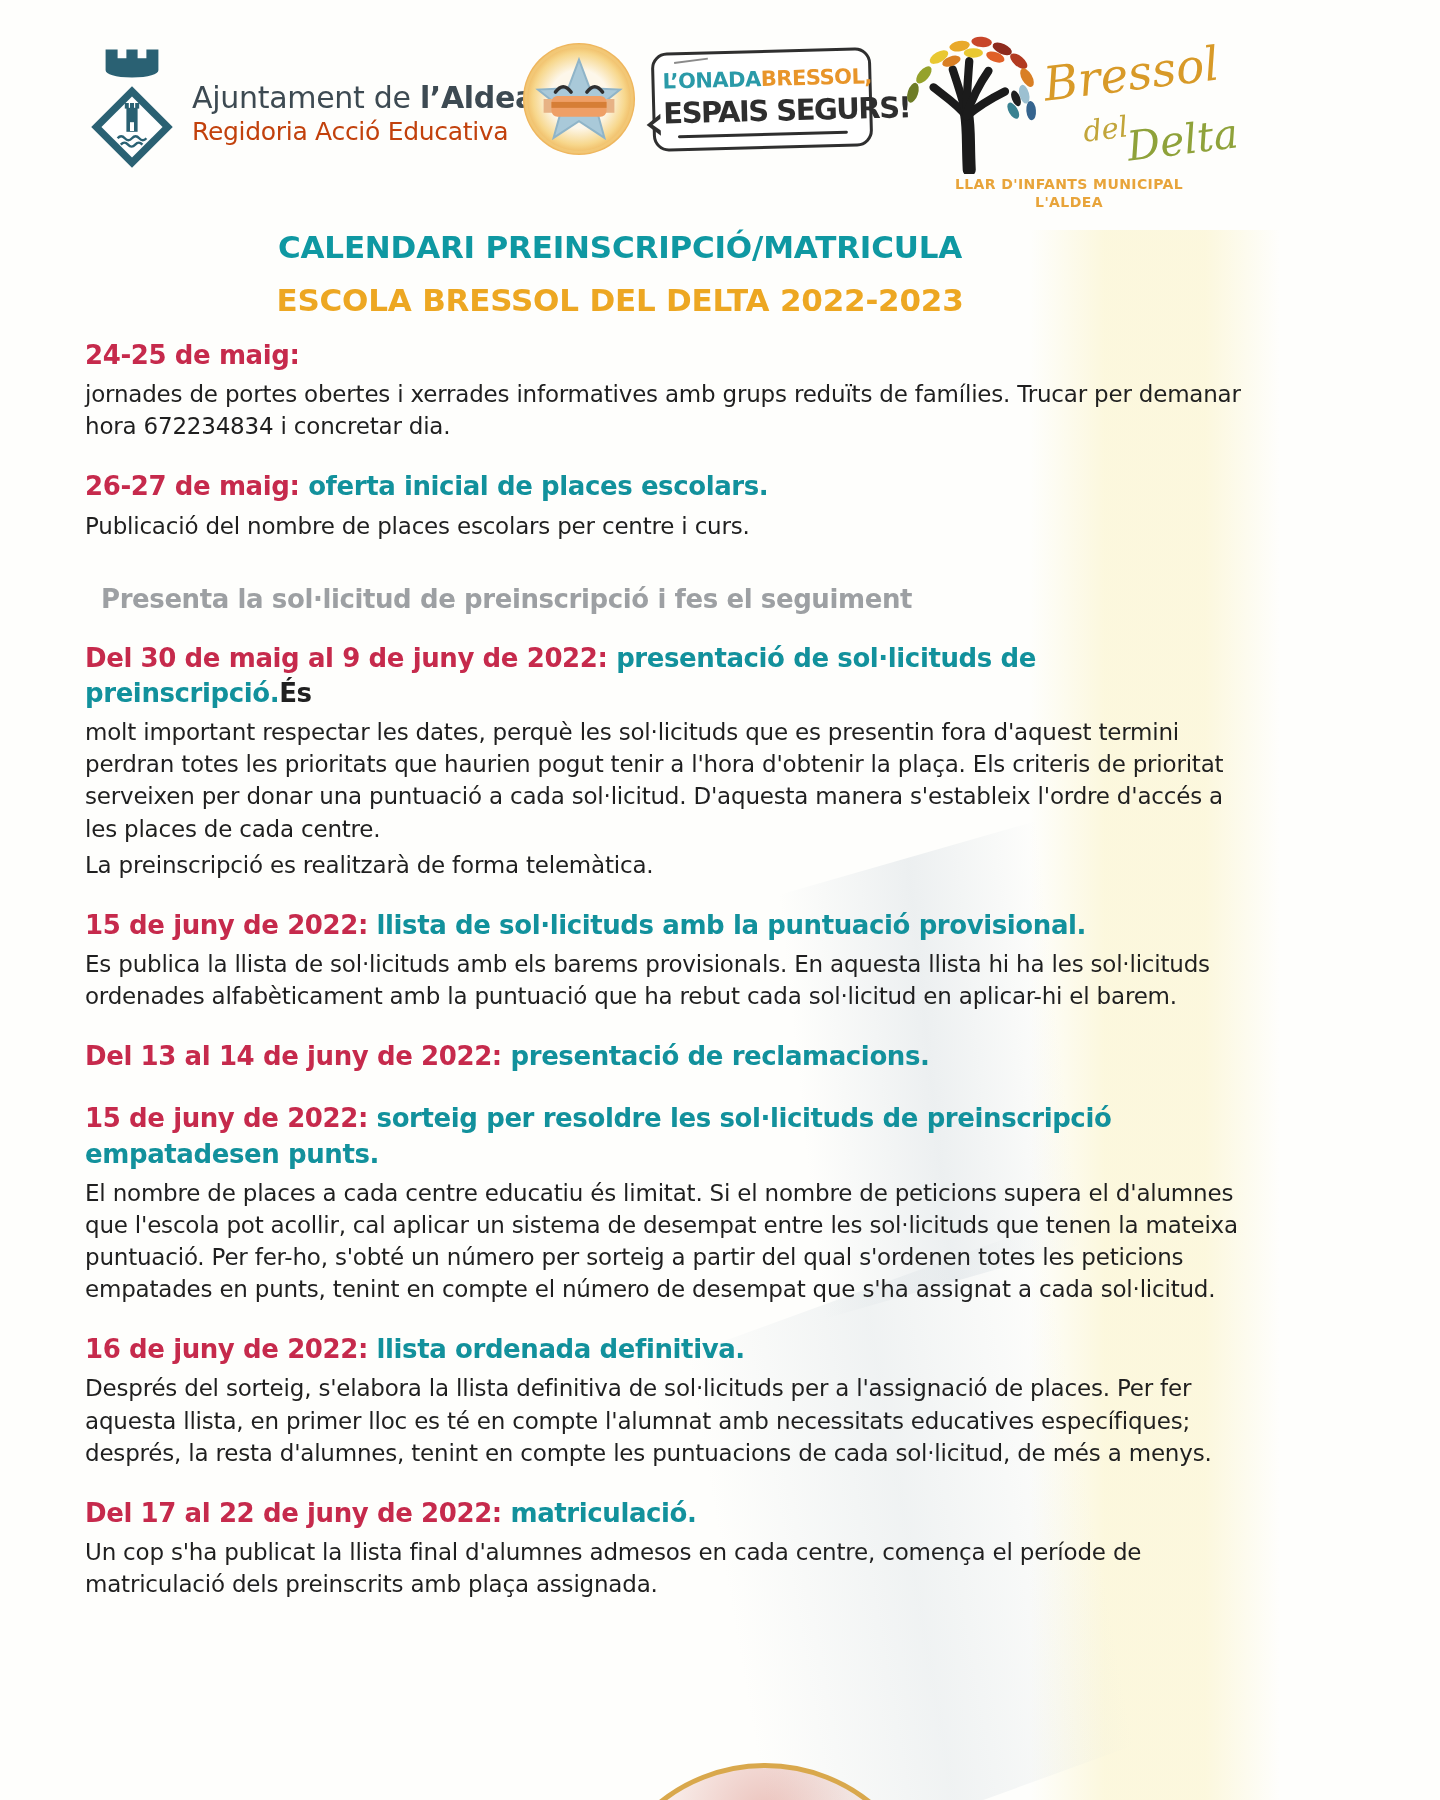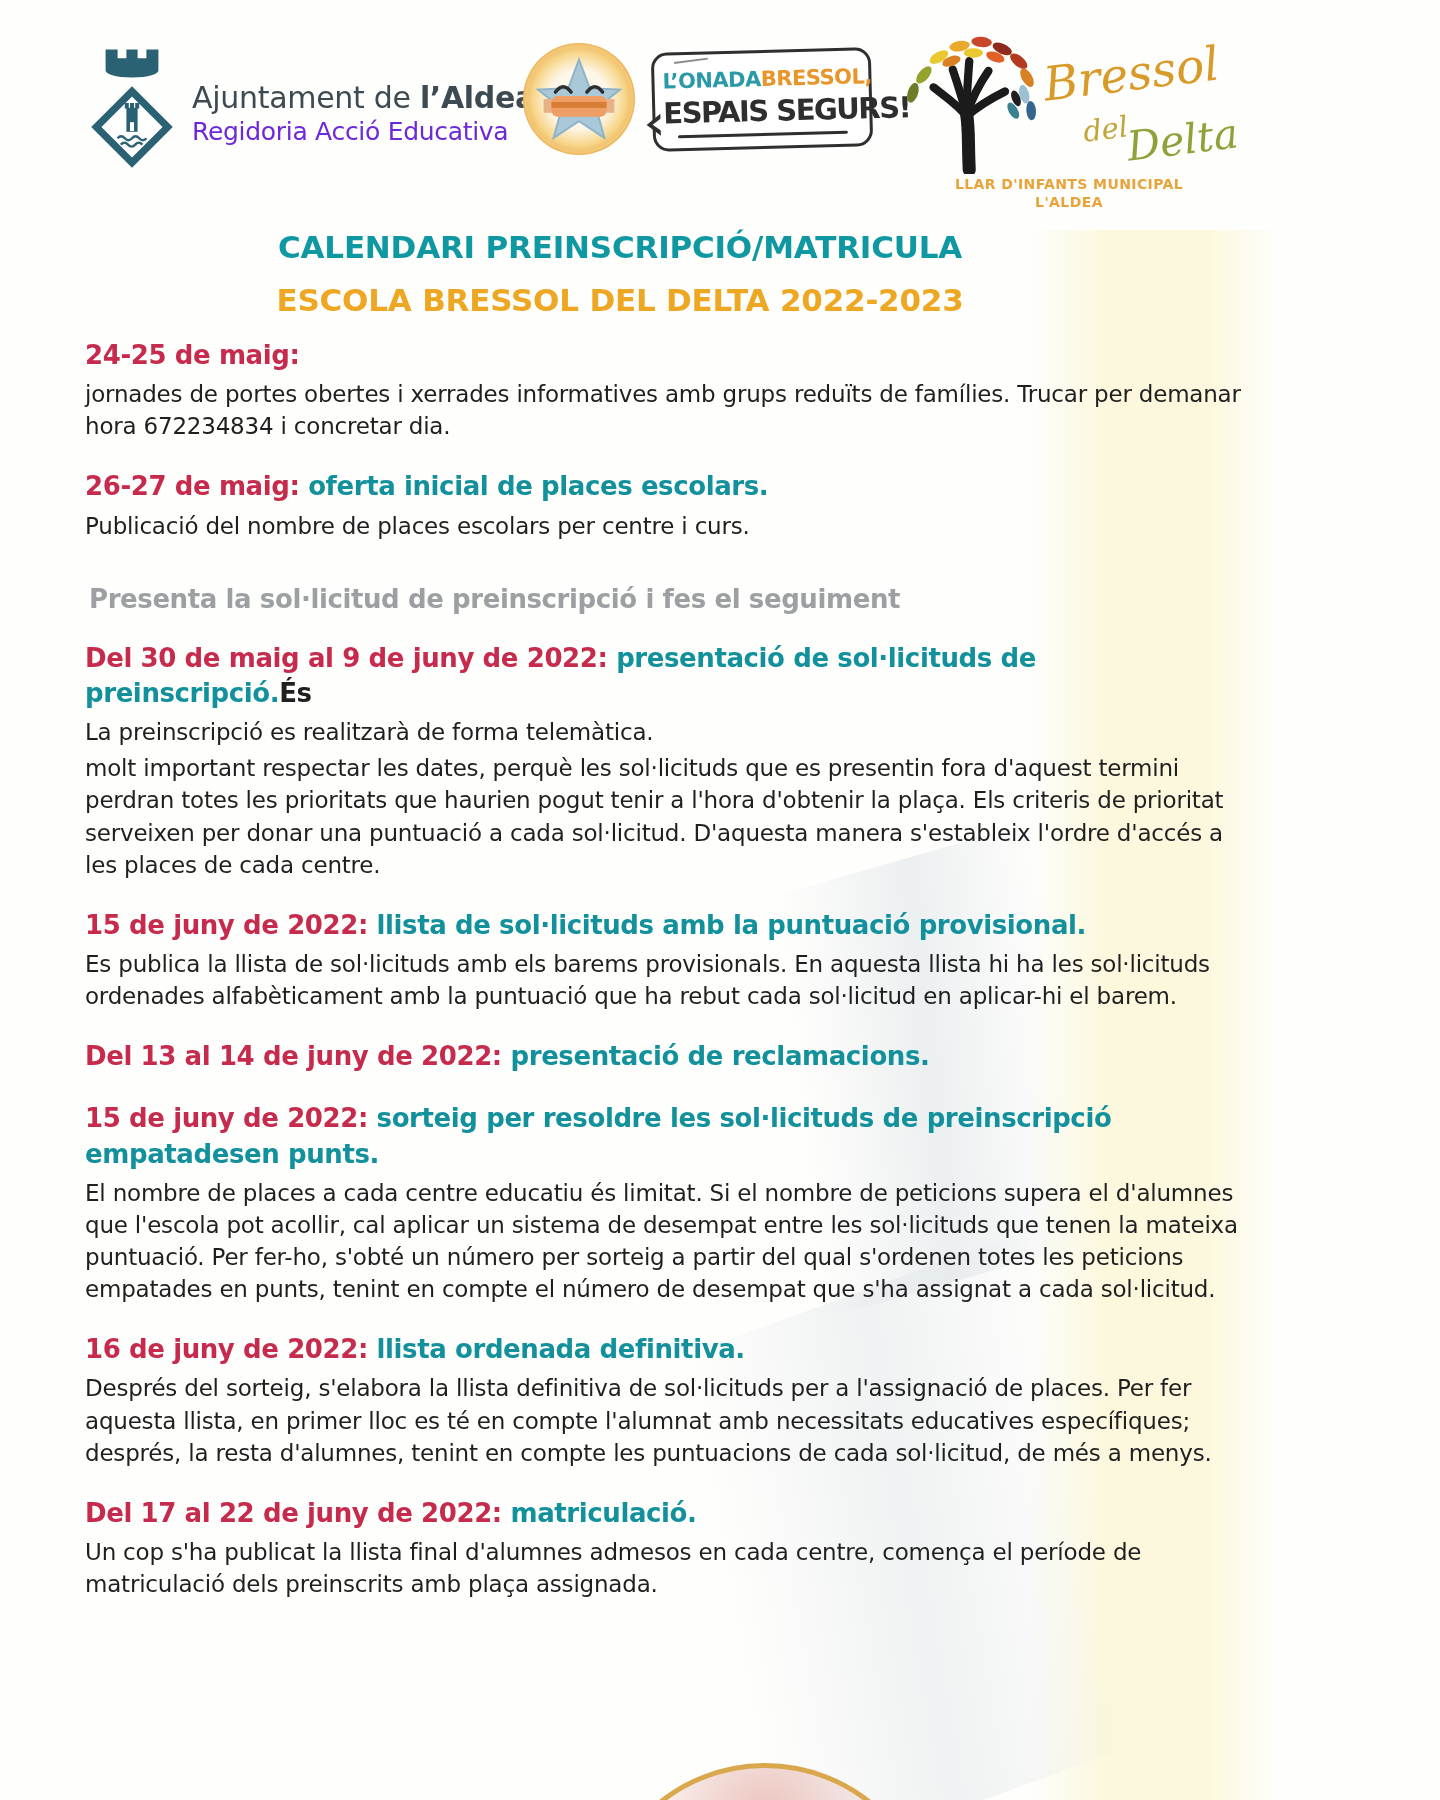--- a/index.html
+++ b/index.html
@@ -22,21 +22,21 @@
   .artifact-mark{left:838px;top:72px;width:28px;height:12px;border-top:3px solid rgba(125,125,125,.5);
     border-radius:50%;transform:rotate(10deg);}
 
   .layer{position:relative;z-index:1;}
 
   
   header{position:relative;height:212px;}
   .logo-ajuntament{position:absolute;left:88px;top:36px;display:flex;align-items:center;gap:16px;}
   .aj-name{font-size:30px;color:#3d4a52;letter-spacing:-.3px;}
   .aj-name b{font-weight:bold;}
-  .aj-sub{font-size:25px;color:#6d28d9;margin-top:2px;letter-spacing:-.3px;}
+  .aj-sub{font-size:25px;color:#c2410c;margin-top:2px;letter-spacing:-.3px;}
 
   .logo-onada{position:absolute;left:520px;top:36px;width:340px;height:150px;}
   .star-badge{position:absolute;left:0;top:4px;}
   .bubble{position:absolute;left:132px;top:14px;width:198px;background:#fff;
     border:3px solid #2f2f2f;border-radius:16px;padding:14px 8px 10px;transform:rotate(-1.5deg);text-align:center;}
   .bubble:before{content:"";position:absolute;left:-20px;top:58px;border:11px solid transparent;border-right:14px solid #2f2f2f;}
   .bubble:after{content:"";position:absolute;left:-11px;top:61px;border:8px solid transparent;border-right:11px solid #ffffff;}
   .bubble-dash{position:absolute;top:5px;left:20px;width:34px;border-top:2px solid #8a8a8a;transform:rotate(-6deg);}
   .bubble-line1{font-size:21px;font-weight:bold;letter-spacing:-.5px;white-space:nowrap;}
   .onada-a{color:#2a9aa8;}
@@ -61,21 +61,21 @@
   .t2{margin:7px 0 0;font-size:31px;font-weight:bold;color:#eda722;letter-spacing:-.2px;text-align:center;}
 
   
   .content{margin-left:85px;width:1175px;}
   .section h3{margin:27px 0 5px;font-size:26px;font-weight:bold;line-height:1.35;letter-spacing:-.4px;}
   .section:first-of-type h3{margin-top:20px;}
   .date-label{color:#c62a4c;}
   .topic-label{color:#12919c;}
   .suffix-label{color:#202020;}
   .section p{margin:0 0 4px;font-size:23px;line-height:1.40;letter-spacing:-.2px;color:#1f1f1f;}
-  .gray-heading{margin:42px 4px 5px;font-size:26px;font-weight:bold;color:#9da0a3;letter-spacing:-.4px;}
+  .gray-heading{margin:42px 16px 5px;font-size:26px;font-weight:bold;color:#9da0a3;letter-spacing:-.4px;}
 
   
   .stamp-arc{position:absolute;left:595px;top:1763px;width:330px;height:330px;z-index:1;
     border:5px solid #d9a84c;border-radius:50%;
     background:radial-gradient(circle at 50% 14%,rgba(200,85,70,.35),rgba(200,85,70,0) 42%);}
 </style>
 </head>
 <body>
 
 <div class="page">
@@ -195,22 +195,22 @@
 
     <div class="section">
       <h3><span class="date-label">26-27 de maig:</span> <span class="topic-label">oferta inicial de places escolars.</span></h3>
       <p>Publicació del nombre de places escolars per centre i curs.</p>
     </div>
 
     <div class="gray-heading">Presenta la sol·licitud de preinscripció i fes el seguiment</div>
 
     <div class="section">
       <h3><span class="date-label">Del 30 de maig al 9 de juny de 2022:</span> <span class="topic-label">presentació de sol·licituds de preinscripció.</span><span class="suffix-label">És</span></h3>
+      <p>molt important respectar les dates, perquè les sol·licituds que es presentin fora d'aquest termini perdran totes les prioritats que haurien pogut tenir a l'hora d'obtenir la plaça. Els criteris de prioritat serveixen per donar una puntuació a cada sol·licitud. D'aquesta manera s'estableix l'ordre d'accés a les places de cada centre.</p>
       <p>La preinscripció es realitzarà de forma telemàtica.</p>
-      <p>molt important respectar les dates, perquè les sol·licituds que es presentin fora d'aquest termini perdran totes les prioritats que haurien pogut tenir a l'hora d'obtenir la plaça. Els criteris de prioritat serveixen per donar una puntuació a cada sol·licitud. D'aquesta manera s'estableix l'ordre d'accés a les places de cada centre.</p>
     </div>
 
     <div class="section">
       <h3><span class="date-label">15 de juny de 2022:</span> <span class="topic-label">llista de sol·licituds amb la puntuació provisional.</span></h3>
       <p>Es publica la llista de sol·licituds amb els barems provisionals. En aquesta llista hi ha les sol·licituds ordenades alfabèticament amb la puntuació que ha rebut cada sol·licitud en aplicar-hi el barem.</p>
     </div>
 
     <div class="section">
       <h3><span class="date-label">Del 13 al 14 de juny de 2022:</span> <span class="topic-label">presentació de reclamacions.</span></h3>
     </div>

